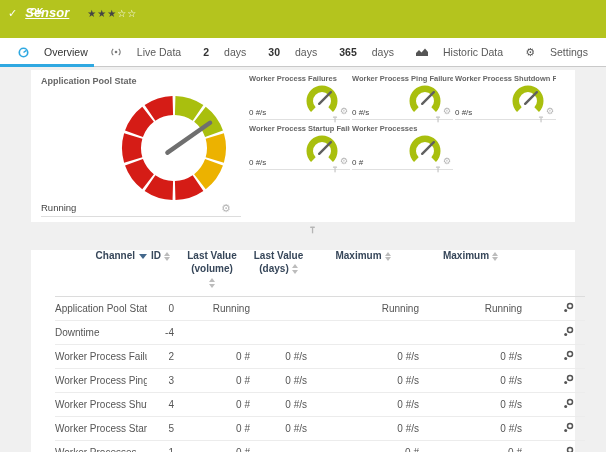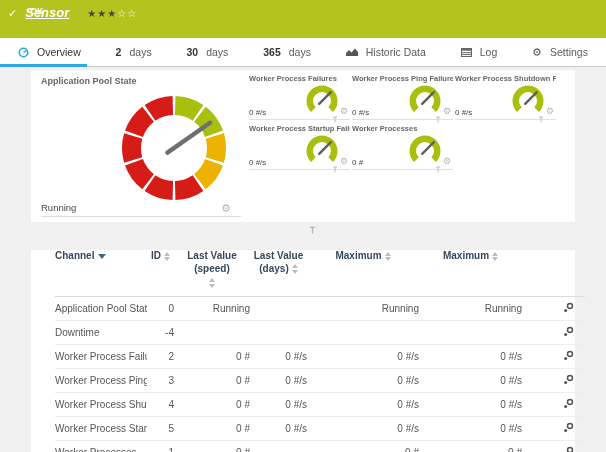--- a/index.html
+++ b/index.html
@@ -15,21 +15,21 @@
   .sh-title { font-size:13.5px; font-weight:bold; letter-spacing:.1px; }
   .sh-flag { font-size:8px; vertical-align:super; color:rgba(40,48,0,.55); margin-left:3px; }
   .sh-stars { margin-left:12px; font-size:10px; letter-spacing:1px; cursor:pointer; }
   .sh-stars .sf { color:#454545; }
   .sh-stars .se { color:#ffffff; }
   .sh-ok { position:absolute; left:30px; top:6px; font-size:9px; font-weight:bold; }
 
   
   .tabbar { height:29px; background:#fff; border-bottom:1px solid #c9c9c9;
     display:flex; justify-content:space-between; padding:0 12px; }
-  .tab { display:flex; align-items:center; gap:8px; font-size:10.5px; color:#5a5a5a;
+  .tab { display:flex; align-items:center; gap:15px; font-size:10.5px; color:#5a5a5a;
     padding:0 6px; position:relative; cursor:pointer; white-space:nowrap; }
   .tab .num { font-weight:bold; color:#333; }
   .tab.active { color:#333; }
   .tab.active::after { content:""; position:absolute; left:-12px; right:0; bottom:-1px;
     height:3px; background:#2fa8e1; }
   .tab .gear { font-size:11px; color:#555; line-height:1; }
 
   
   .panel { background:#fff; margin:0 31px; position:relative; }
   .panel-overview { margin-top:3px; height:152px; }
@@ -57,21 +57,21 @@
   .tile svg { position:absolute; right:10px; top:9px; }
   .tile .g-value { position:absolute; left:0; bottom:2px; font-size:8px; color:#444; }
   .tile .tile-icons { right:2px; bottom:3px; }
   .tile.empty { border-bottom:none; cursor:default; }
 
   
   table { width:100%; border-collapse:collapse; table-layout:fixed; margin-top:28px; }
   thead th { font-size:10px; font-weight:bold; color:#37475a; text-align:center;
     vertical-align:top; line-height:1.25; padding:0 0 8px 0; border-bottom:1px solid #dcdcdc;
     cursor:pointer; }
-  thead th.ch { text-align:left; }
+  thead th.ch { text-align:right; }
   tbody td { font-size:10px; color:#555; height:24px; padding:0; text-align:right;
     border-top:1px solid #ececec; white-space:nowrap; overflow:hidden; }
   tbody tr:first-child td { border-top:none; }
   tbody td.ch { text-align:left; }
   td.set, th.set { padding-right:11px; }
   .caret { display:inline-block; margin-left:4px; width:0; height:0;
     border-left:4px solid transparent; border-right:4px solid transparent;
     border-top:5px solid #44688c; vertical-align:middle; }
   .sort { display:inline-block; vertical-align:middle; margin-left:3px; }
   .sort i { display:block; width:0; height:0; border-left:3.5px solid transparent;
@@ -95,45 +95,44 @@
 
 <div class="tabbar">
   <div class="tab active">
     <svg width="11" height="11" viewBox="0 0 12 12">
         <circle cx="6" cy="6" r="4.6" fill="none" stroke="#2fa8e1" stroke-width="1.8"></circle>
         <line x1="6" y1="6" x2="9.2" y2="3.6" stroke="#2fa8e1" stroke-width="1.6"></line>
       </svg>
     <span>Overview</span>
   </div>
   <div class="tab">
+    <svg width="12" height="10" viewBox="0 0 12 10">
+        <circle cx="6" cy="5" r="1.3" fill="#777"></circle>
+        <path d="M3.2 1.8a4.4 4.4 0 0 0 0 6.4" fill="none" stroke="#777" stroke-width="1.1"></path>
+        <path d="M8.8 1.8a4.4 4.4 0 0 1 0 6.4" fill="none" stroke="#777" stroke-width="1.1"></path>
+      </svg>
+    <span>Live Data</span>
+  </div>
+  <div class="tab">
     <span class="num">2</span>
     <span>days</span>
   </div>
   <div class="tab">
     <span class="num">30</span>
     <span>days</span>
   </div>
   <div class="tab">
     <span class="num">365</span>
     <span>days</span>
   </div>
   <div class="tab">
     <svg width="12" height="10" viewBox="0 0 12 10">
         <path d="M0 9 L0 6 3 3 5.5 5.5 9 1.5 12 5 12 9 Z" fill="#555"></path>
       </svg>
     <span>Historic Data</span>
-  </div>
-  <div class="tab">
-    <svg width="11" height="9" viewBox="0 0 11 9">
-        <rect x="0.5" y="0.5" width="10" height="8" fill="none" stroke="#666"></rect>
-        <rect x="0.5" y="0.5" width="10" height="2.2" fill="#666"></rect>
-        <line x1="0.5" y1="4.7" x2="10.5" y2="4.7" stroke="#666"></line>
-        <line x1="0.5" y1="6.6" x2="10.5" y2="6.6" stroke="#666"></line>
-      </svg>
-    <span>Log</span>
   </div>
   <div class="tab">
     <span class="gear icon">⚙</span>
     <span>Settings</span>
   </div>
 </div>
 
 <div class="panel panel-overview">
 
   <div class="main-tile">
@@ -251,21 +250,21 @@
         <col style="width:76px">
       <col style="width:57px">
         <col style="width:112px">
         <col style="width:103px">
         <col style="width:63px">
     </colgroup>
     <thead>
       <tr>
         <th class="ch"><span>Channel</span><span class="caret"></span></th>
         <th><span>ID</span><span class="sort"><i class="up"></i><i class="dn"></i></span></th>
-        <th><span>Last Value</span><br><span>(speed)</span><span class="sort center">
+        <th><span>Last Value</span><br><span>(volume)</span><span class="sort center">
               <i class="up"></i>
               <i class="dn"></i>
             </span></th>
         <th><span>Last Value</span><br><span>(days)</span><span class="sort"><i class="up"></i><i class="dn"></i></span></th>
         <th><span>Maximum</span><span class="sort"><i class="up"></i><i class="dn"></i></span></th>
         <th><span>Maximum</span><span class="sort"><i class="up"></i><i class="dn"></i></span></th>
         <th class="set"></th>
       </tr>
     </thead>
     <tbody id="channel-rows">

